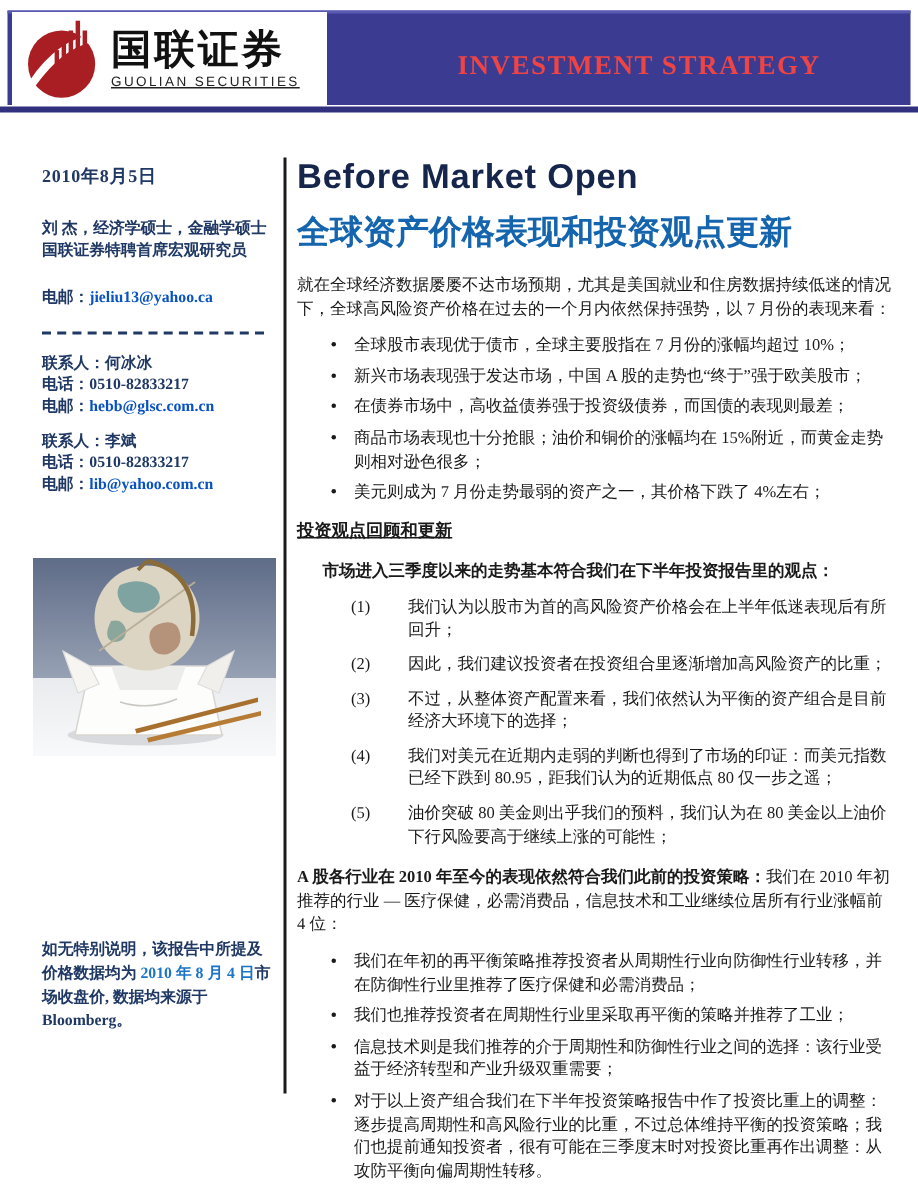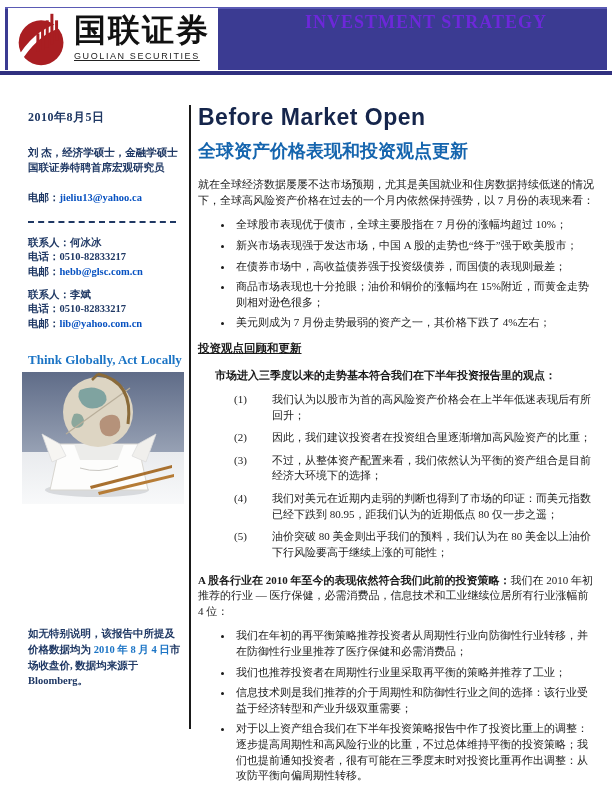--- a/index.html
+++ b/index.html
@@ -8,44 +8,44 @@
     margin:0 auto;overflow:hidden;
     font-family:"Liberation Serif","DejaVu Serif",serif;
     color:#1a1a1a;
   }
   
   .band{position:absolute;left:5px;right:5px;top:7px;height:61px;background:#3b3b92;border-top:2px solid #5a5ab4;}
   .header-rule{position:absolute;left:0;right:0;top:71px;height:4px;background:#30307f;}
   .logo-box{position:absolute;left:8px;top:8px;width:210px;height:62px;background:#ffffff;display:flex;align-items:center;padding-left:6px;box-sizing:border-box;}
   .logo-emblem{width:56px;height:58px;flex:0 0 auto;}
   .logo-text{margin-left:4px;line-height:1;}
-  .logo-cn{font-family:Liberation Mono, monospace;font-weight:bold;font-size:32px;color:#111;letter-spacing:2px;white-space:nowrap;}
+  .logo-cn{font-family:Liberation Sans, sans-serif;font-weight:bold;font-size:27px;color:#111;letter-spacing:2px;white-space:nowrap;}
   .logo-en{font-family:"Liberation Sans","DejaVu Sans",sans-serif;font-size:9px;color:#222;letter-spacing:1.6px;margin-top:3px;white-space:nowrap;text-decoration:underline;}
-  .banner{position:absolute;left:218px;right:10px;top:12px;text-align:center;color:#6d28d9;
+  .banner{position:absolute;left:218px;right:10px;top:33px;text-align:center;color:#ef4444;
     font-family:"Liberation Serif","DejaVu Serif",serif;font-weight:bold;font-size:18px;letter-spacing:1px;padding-left:32px;}
   
   .vdivider{position:absolute;left:189px;top:105px;width:2px;height:624px;background:#1a1a1a;}
   
   .sidebar{position:absolute;left:28px;top:105px;width:152px;height:660px;font-size:10.5px;color:#1f3864;font-weight:bold;}
   .sb-date{position:absolute;top:4px;left:0;font-size:12px;letter-spacing:.5px;}
   .sb-analyst{position:absolute;top:40px;left:0;line-height:1.45;}
   .sb-email1{position:absolute;top:86px;left:0;}
   .sb-dash{position:absolute;top:116px;left:0;width:148px;border-top:2.5px dashed #1f3864;}
   .sb-c1{position:absolute;top:131px;left:0;line-height:1.38;}
   .sb-c2{position:absolute;top:183px;left:0;line-height:1.38;}
   .link{color:#0852c1;font-weight:bold;cursor:pointer;}
   .sb-slogan{position:absolute;top:247px;left:0;font-family:"Liberation Serif","DejaVu Serif",serif;font-weight:bold;font-size:13px;color:#1b74c5;white-space:nowrap;}
   .sb-photo{position:absolute;top:267px;left:-6px;width:162px;height:132px;}
   .sb-disclaimer{position:absolute;top:521px;left:0;line-height:1.5;width:156px;}
   .blue-date{color:#1b74c5;}
   .sb-footnote{position:absolute;top:581px;left:0;}
   
   .main{position:absolute;left:198px;top:101px;width:396px;font-size:11px;line-height:1.42;}
   .m-title{font-family:"Liberation Sans","DejaVu Sans",sans-serif;font-weight:bold;font-size:23px;color:#15254b;letter-spacing:.5px;}
-  .m-subtitle{font-family:"Liberation Sans","DejaVu Sans",sans-serif;font-weight:bold;font-size:18px;color:#1565ae;margin-top:5px;}
+  .m-subtitle{font-family:"Liberation Sans","DejaVu Sans",sans-serif;font-weight:bold;font-size:22px;color:#1565ae;margin-top:5px;}
   .m-intro{margin-top:13px;text-align:center;}
   ul.m-bullets{margin:9px 0 0 0;padding-left:36px;list-style:disc;}
   ul.m-bullets li{margin-bottom:5px;padding-left:2px;}
   .s1-heading{margin-top:9px;font-weight:bold;text-decoration:underline;font-size:11.5px;}
   .s1-lead{margin-top:12px;margin-left:17px;font-weight:bold;}
   .s1-list{margin-top:8px;}
   .s1-item{display:flex;margin-left:36px;margin-bottom:7px;}
   .s1-num{flex:0 0 38px;}
   .s1-text{flex:1;}
   .s2-para{margin-top:12px;}
@@ -98,21 +98,20 @@
       <div><span>电话：</span><span>0510-82833217</span></div>
       <div><span>电邮：</span><span class="link">hebb@glsc.com.cn</span></div>
     </div>
 
     <div class="sb-c2">
       <div><span>联系人：</span><span>李斌</span></div>
       <div><span>电话：</span><span>0510-82833217</span></div>
       <div><span>电邮：</span><span class="link">lib@yahoo.com.cn</span></div>
     </div>
 
-    <div class="sb-slogan">Think Globally, Act Locally</div>
 
     <svg class="sb-photo" viewBox="0 0 162 132">
       <defs>
         <linearGradient id="bgGrad" x1="0" y1="0" x2="0" y2="1">
           <stop offset="0" stop-color="#5f6c88"></stop>
           <stop offset="1" stop-color="#97a1b4"></stop>
         </linearGradient>
         <linearGradient id="tableGrad" x1="0" y1="0" x2="0" y2="1">
           <stop offset="0" stop-color="#e9ebee"></stop>
           <stop offset="1" stop-color="#f8f9fa"></stop>

